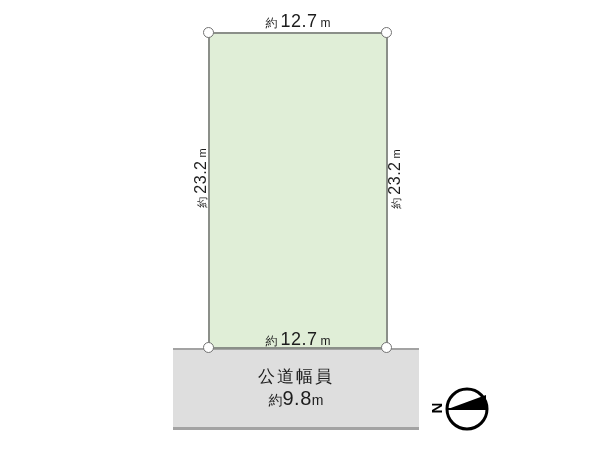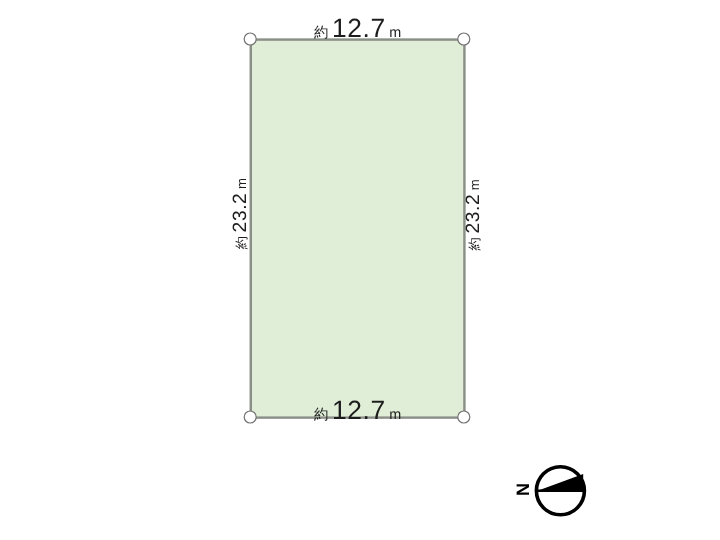--- a/index.html
+++ b/index.html
@@ -21,21 +21,21 @@
     background:#ffffff;border:1.5px solid #737373;z-index:4;
     box-sizing:content-box;
   }
   .c-tl{left:203px;top:27px;}
   .c-tr{left:381px;top:27px;}
   .c-bl{left:203px;top:342px;}
   .c-br{left:381px;top:342px;}
   
   .dim{white-space:nowrap;}
   .dim .sm{font-size:12px;}
-  .dim .lg{font-size:22px;letter-spacing:0.5px;}
+  .dim .lg{font-size:18px;letter-spacing:0.5px;}
   .dim .sp{display:inline-block;width:3px;}
   .dim-top{
     position:absolute;left:208px;top:11px;width:180px;text-align:center;z-index:3;
   }
   .dim-bottom{
     position:absolute;left:208px;top:329px;width:180px;text-align:center;z-index:3;
   }
   .dim-side{position:absolute;z-index:3;}
   .dim-side .rot{
     position:absolute;display:block;white-space:nowrap;
@@ -66,20 +66,24 @@
     position:absolute;left:436px;top:408px;z-index:5;
     transform:translate(-50%,-50%) rotate(-90deg);
     font-size:15px;font-weight:bold;color:#000;
   }
 </style>
 </head>
 <body>
 
 <div class="canvas">
 
+  <div class="road">
+    <div class="road-name">公道幅員</div>
+    <div class="road-width"><span class="sm">約</span><span class="lg">9.8</span><span class="sm">m</span></div>
+  </div>
 
   <div class="parcel"></div>
 
   <div class="corner c-tl"></div>
   <div class="corner c-tr"></div>
   <div class="corner c-bl"></div>
   <div class="corner c-br"></div>
 
   <div class="dim dim-top"><span class="sm">約</span><span class="sp"></span><span class="lg">12.7</span><span class="sp"></span><span class="sm">m</span></div>
 

